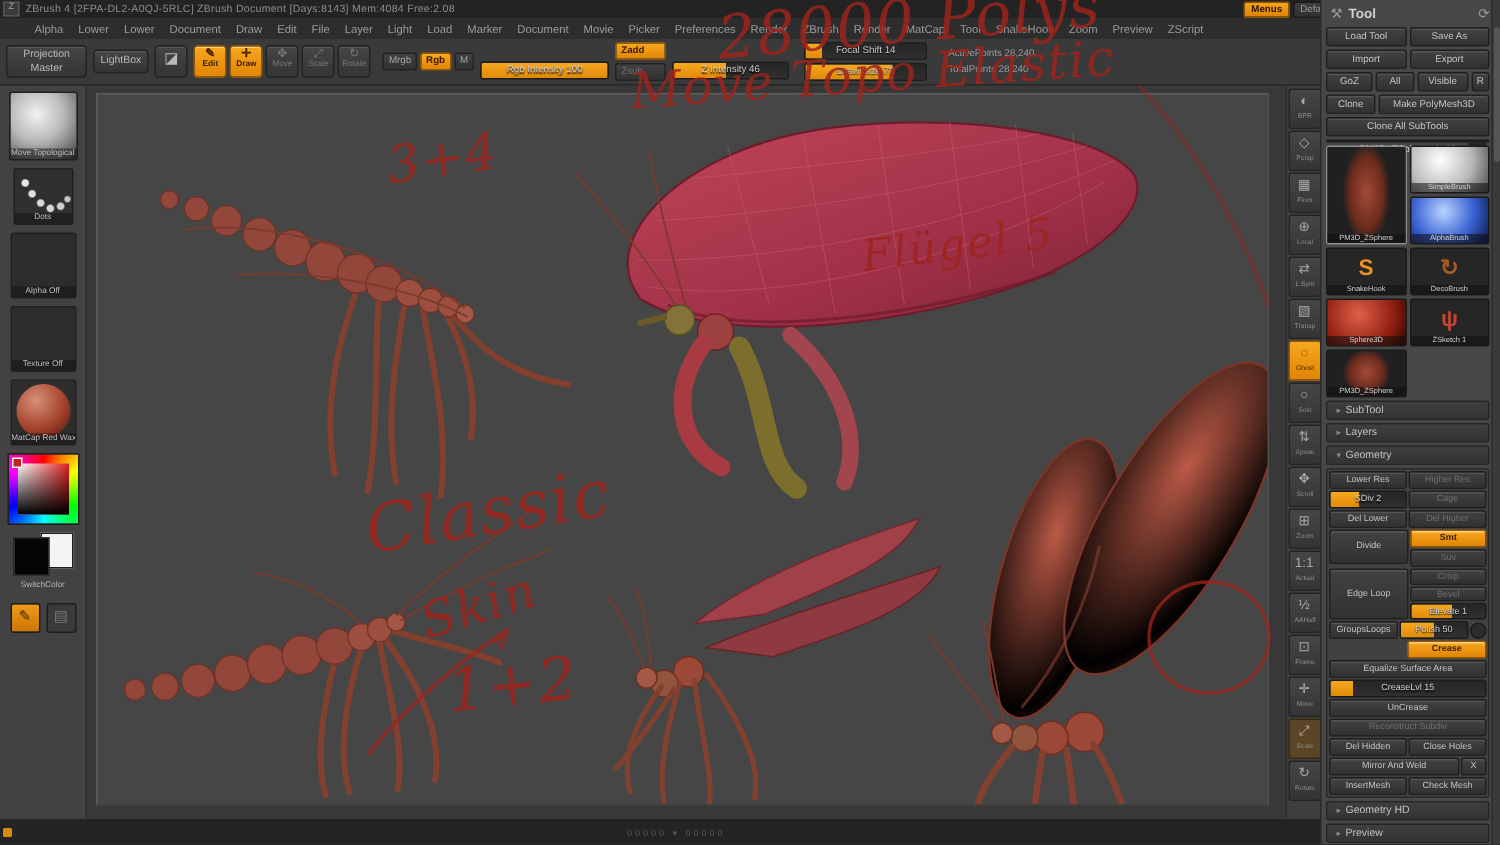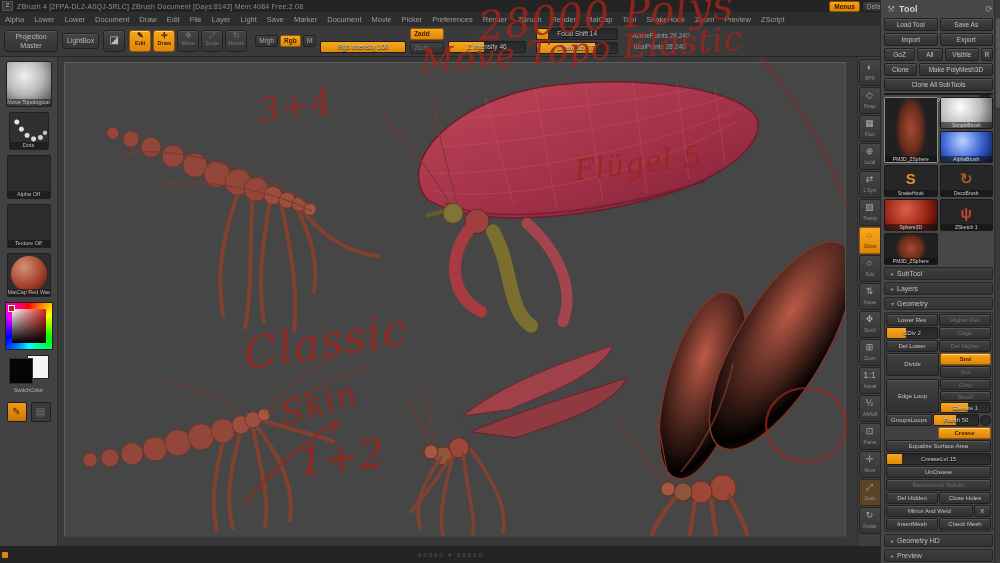--- a/index.html
+++ b/index.html
@@ -13,21 +13,21 @@
             color:#aaa;font-size:6px;line-height:7px;text-align:center;}
   #title-text{white-space:nowrap;letter-spacing:.2px;}
   #titlebar-right{margin-left:auto;display:flex;align-items:center;gap:2px;padding-right:3px;}
   .tb-btn{height:9px;line-height:9px;font-size:6.5px;padding:0 4px;border-radius:2px;
           background:linear-gradient(#3f3f3f,#303030);border:1px solid #1c1c1c;color:#9a9a9a;}
   .tb-btn.orange{background:linear-gradient(#f6a31c,#dd8307);border-color:#8a5300;color:#2e1500;font-weight:bold;}
   .tb-mini{width:10px;height:9px;line-height:8px;text-align:center;font-size:6px;border-radius:2px;
            background:linear-gradient(#3f3f3f,#2e2e2e);border:1px solid #1c1c1c;color:#999;}
   
   #menubar{position:absolute;left:0;top:12px;width:880px;height:14px;background:#2d2d2d;
-           display:flex;align-items:center;padding-left:0;z-index:4;}
+           display:flex;align-items:center;padding-left:18px;z-index:4;}
   .menu-item{font-size:7.5px;color:#9c9c9c;padding:0 5px;height:12px;line-height:13px;cursor:default;}
   
   #topshelf{position:absolute;left:0;top:26px;width:880px;height:30px;background:#3a3a3a;
             border-bottom:1px solid #272727;display:flex;align-items:center;gap:4px;padding-left:4px;z-index:4;}
   .shelf-btn{background:linear-gradient(#454545,#343434);border:1px solid #222;border-radius:3px;
              color:#b9b9b9;font-size:7px;text-align:center;padding:1px 4px;box-shadow:inset 0 1px 0 #555;}
   .shelf-btn.two{line-height:8px;width:44px;}
   .shelf-btn.orange{background:linear-gradient(#f7a81e,#e08506);border-color:#91560a;color:#3c1b00;font-weight:bold;box-shadow:inset 0 1px 0 #ffcf7d;}
   .shelf-btn.icon{width:20px;height:20px;line-height:18px;font-size:10px;padding:0;}
   .shelf-btn.dim{color:#777;}
@@ -177,21 +177,21 @@
   <div id="menubar">
       <span class="menu-item">Alpha</span>
       <span class="menu-item">Lower</span>
       <span class="menu-item">Lower</span>
       <span class="menu-item">Document</span>
       <span class="menu-item">Draw</span>
       <span class="menu-item">Edit</span>
       <span class="menu-item">File</span>
       <span class="menu-item">Layer</span>
       <span class="menu-item">Light</span>
-      <span class="menu-item">Save</span>
+      <span class="menu-item">Load</span>
       <span class="menu-item">Marker</span>
       <span class="menu-item">Document</span>
       <span class="menu-item">Movie</span>
       <span class="menu-item">Picker</span>
       <span class="menu-item">Preferences</span>
       <span class="menu-item">Render</span>
       <span class="menu-item">ZBrush</span>
       <span class="menu-item">Render</span>
       <span class="menu-item">MatCap</span>
       <span class="menu-item">Tool</span>

